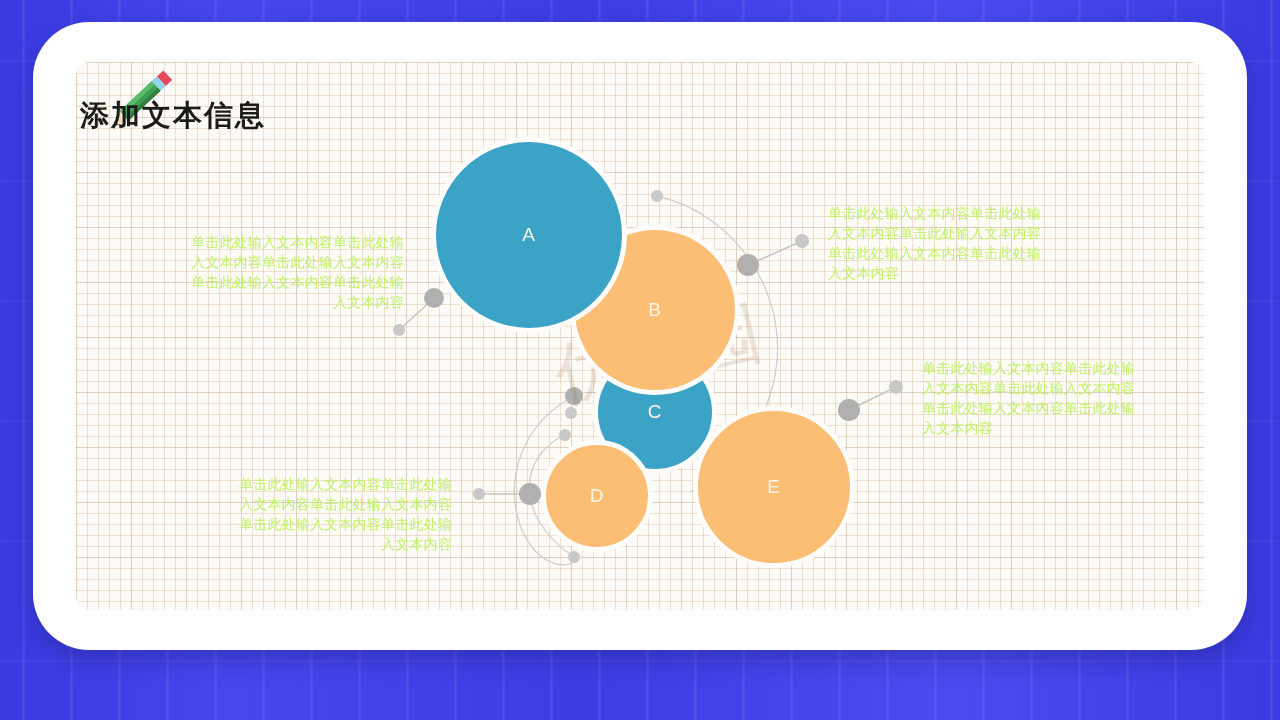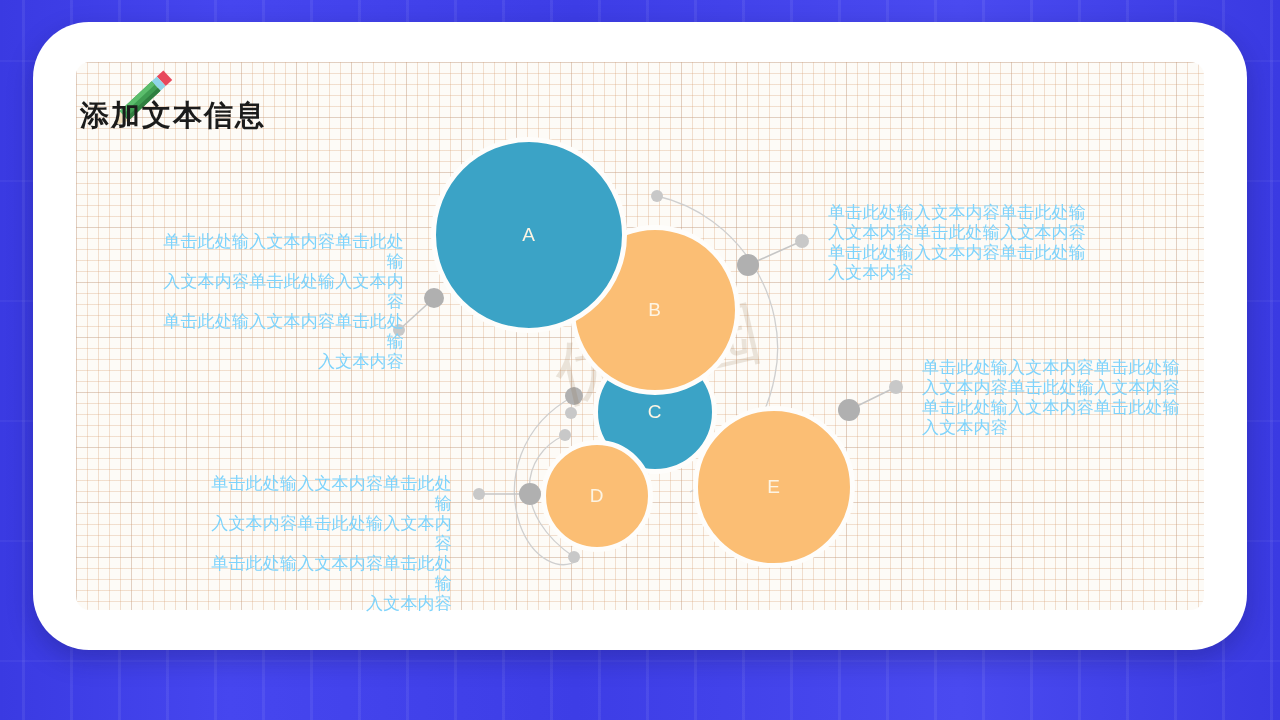--- a/index.html
+++ b/index.html
@@ -129,23 +129,23 @@
     align-items: center;
     justify-content: center;
     color: #fdf4e3;
     font-size: 19px;
     letter-spacing: 1px;
     font-family: "Liberation Sans", sans-serif;
   }
 
   .txt-block {
     position: absolute;
-    font-size: 17px;
+    font-size: 14px;
     line-height: 20px;
-    color: #7dd3fc;
+    color: #bef264;
     font-family: "Liberation Sans", sans-serif;
     letter-spacing: 0.2px;
   }
   .txt-right { text-align: right; }
   .txt-left  { text-align: left; }
 
   
   #watermark {
     position: absolute;
     left: 560px;

